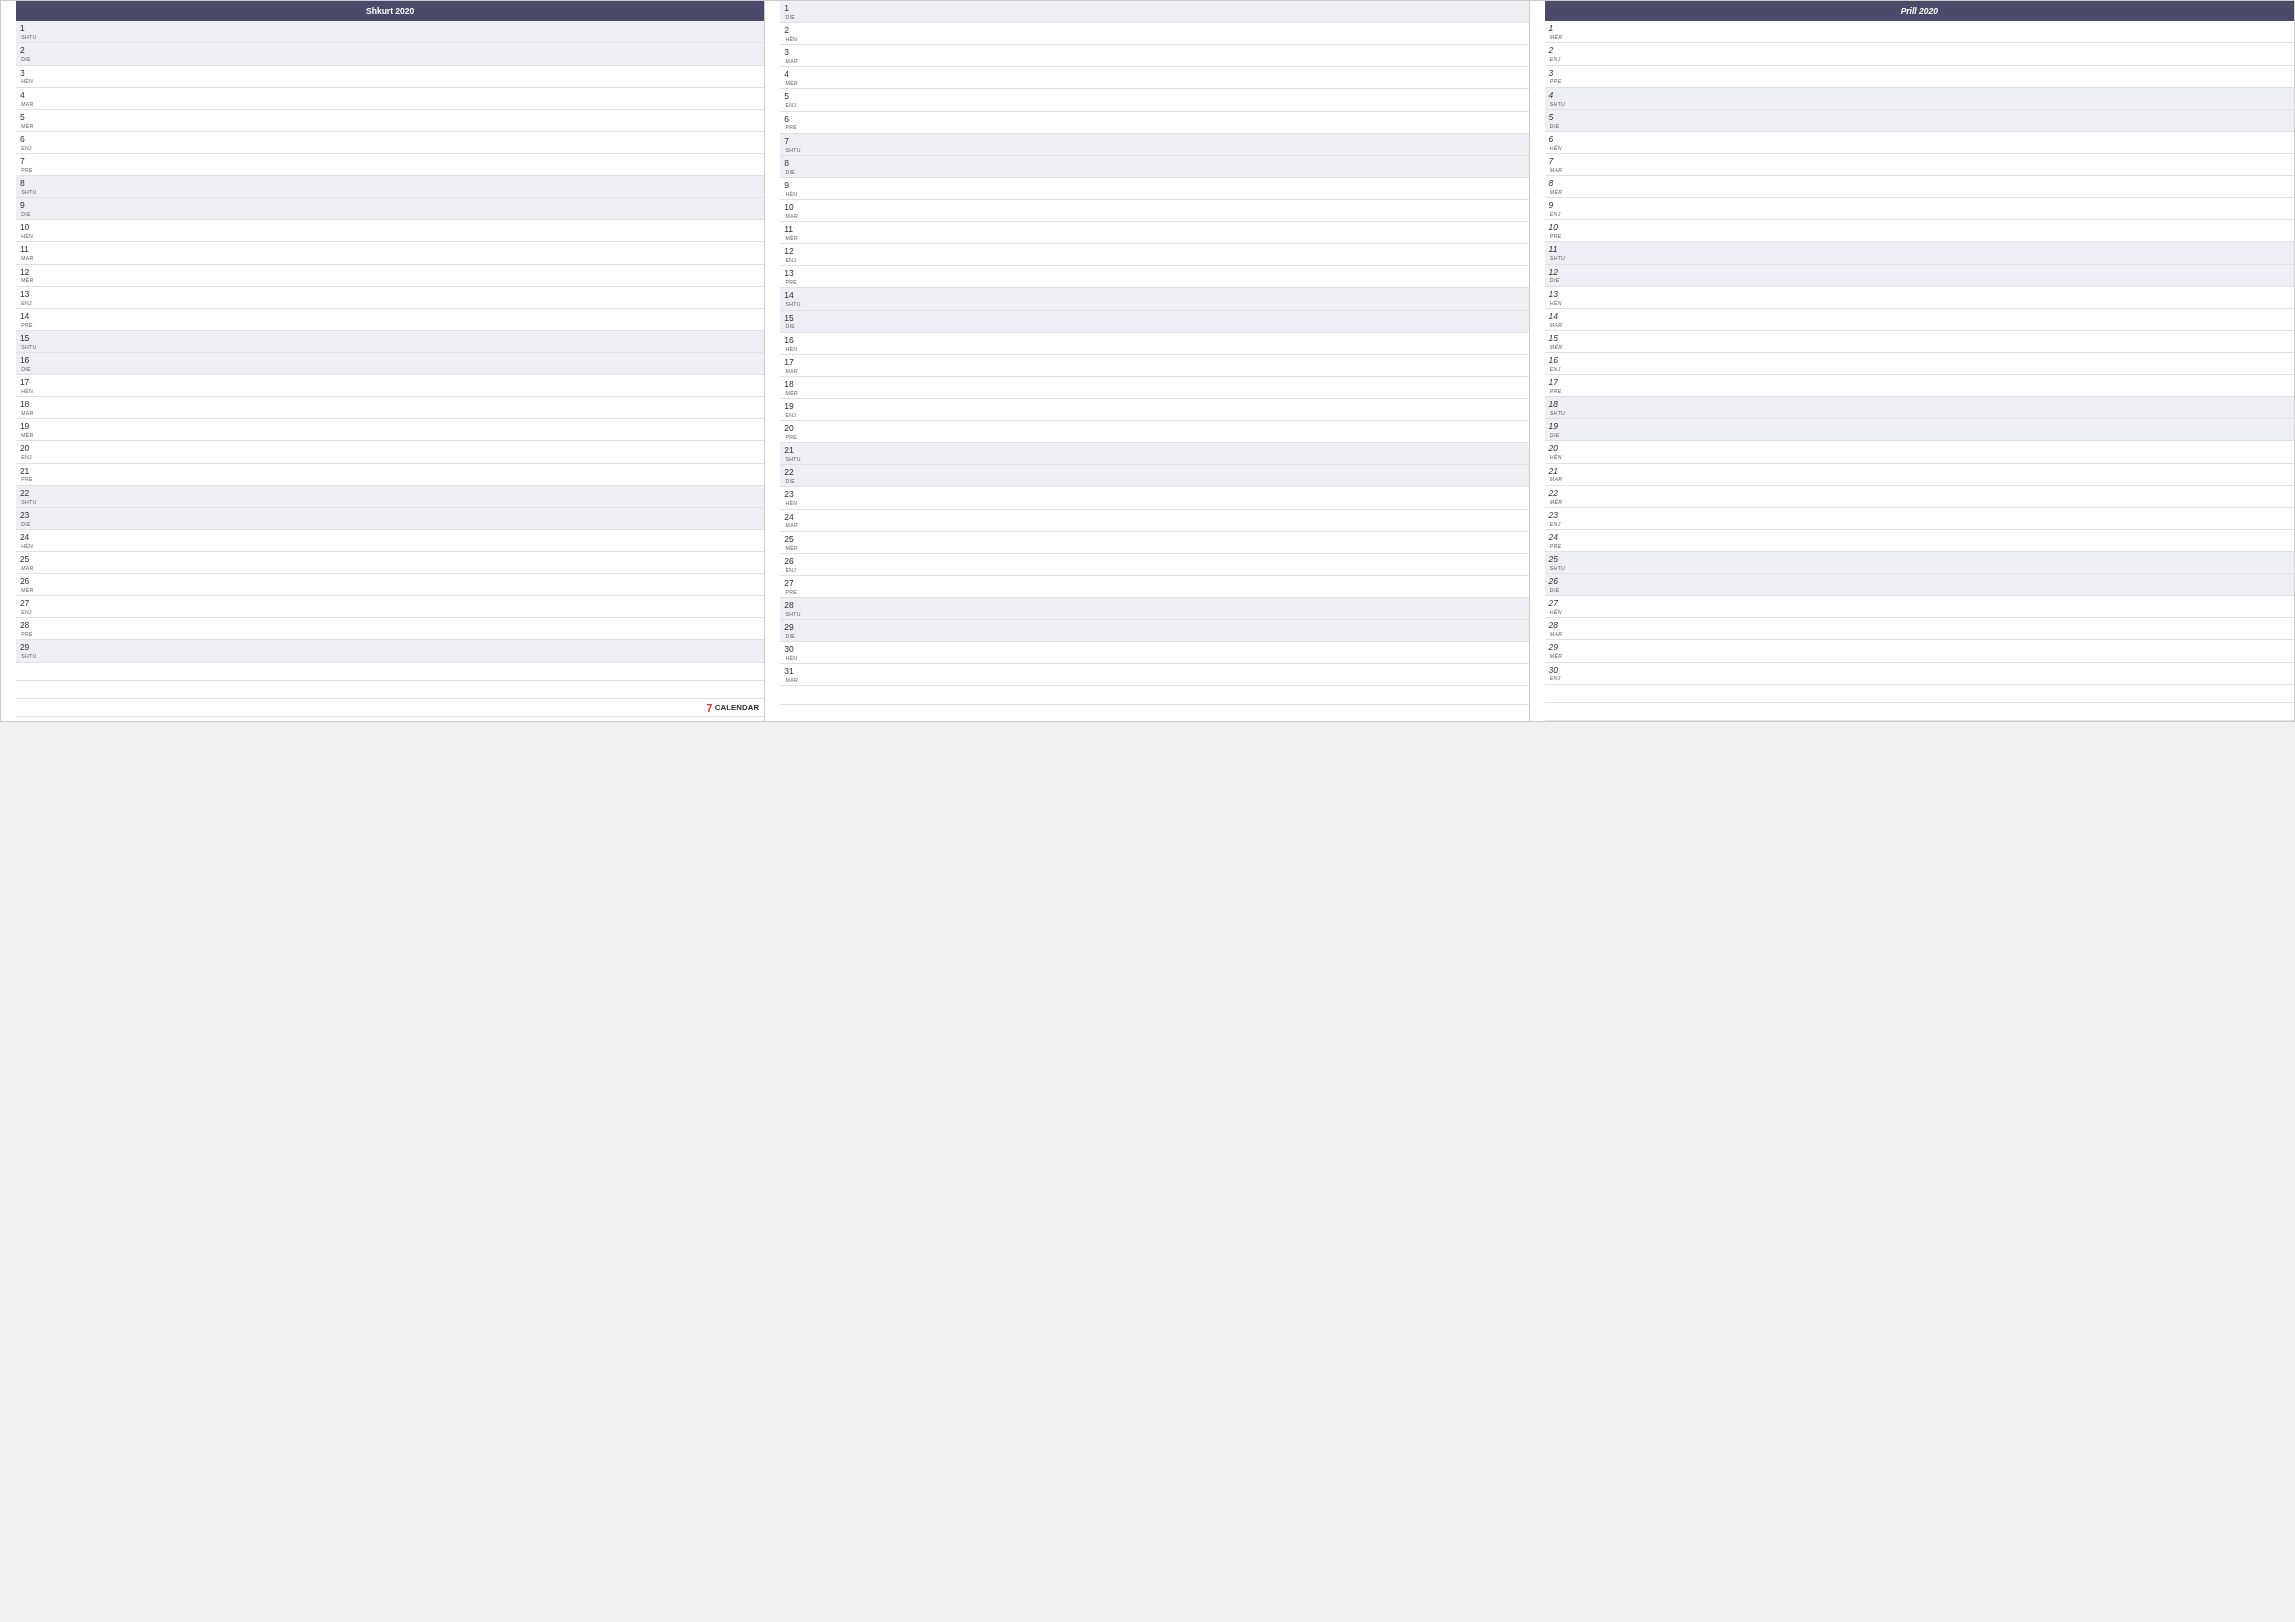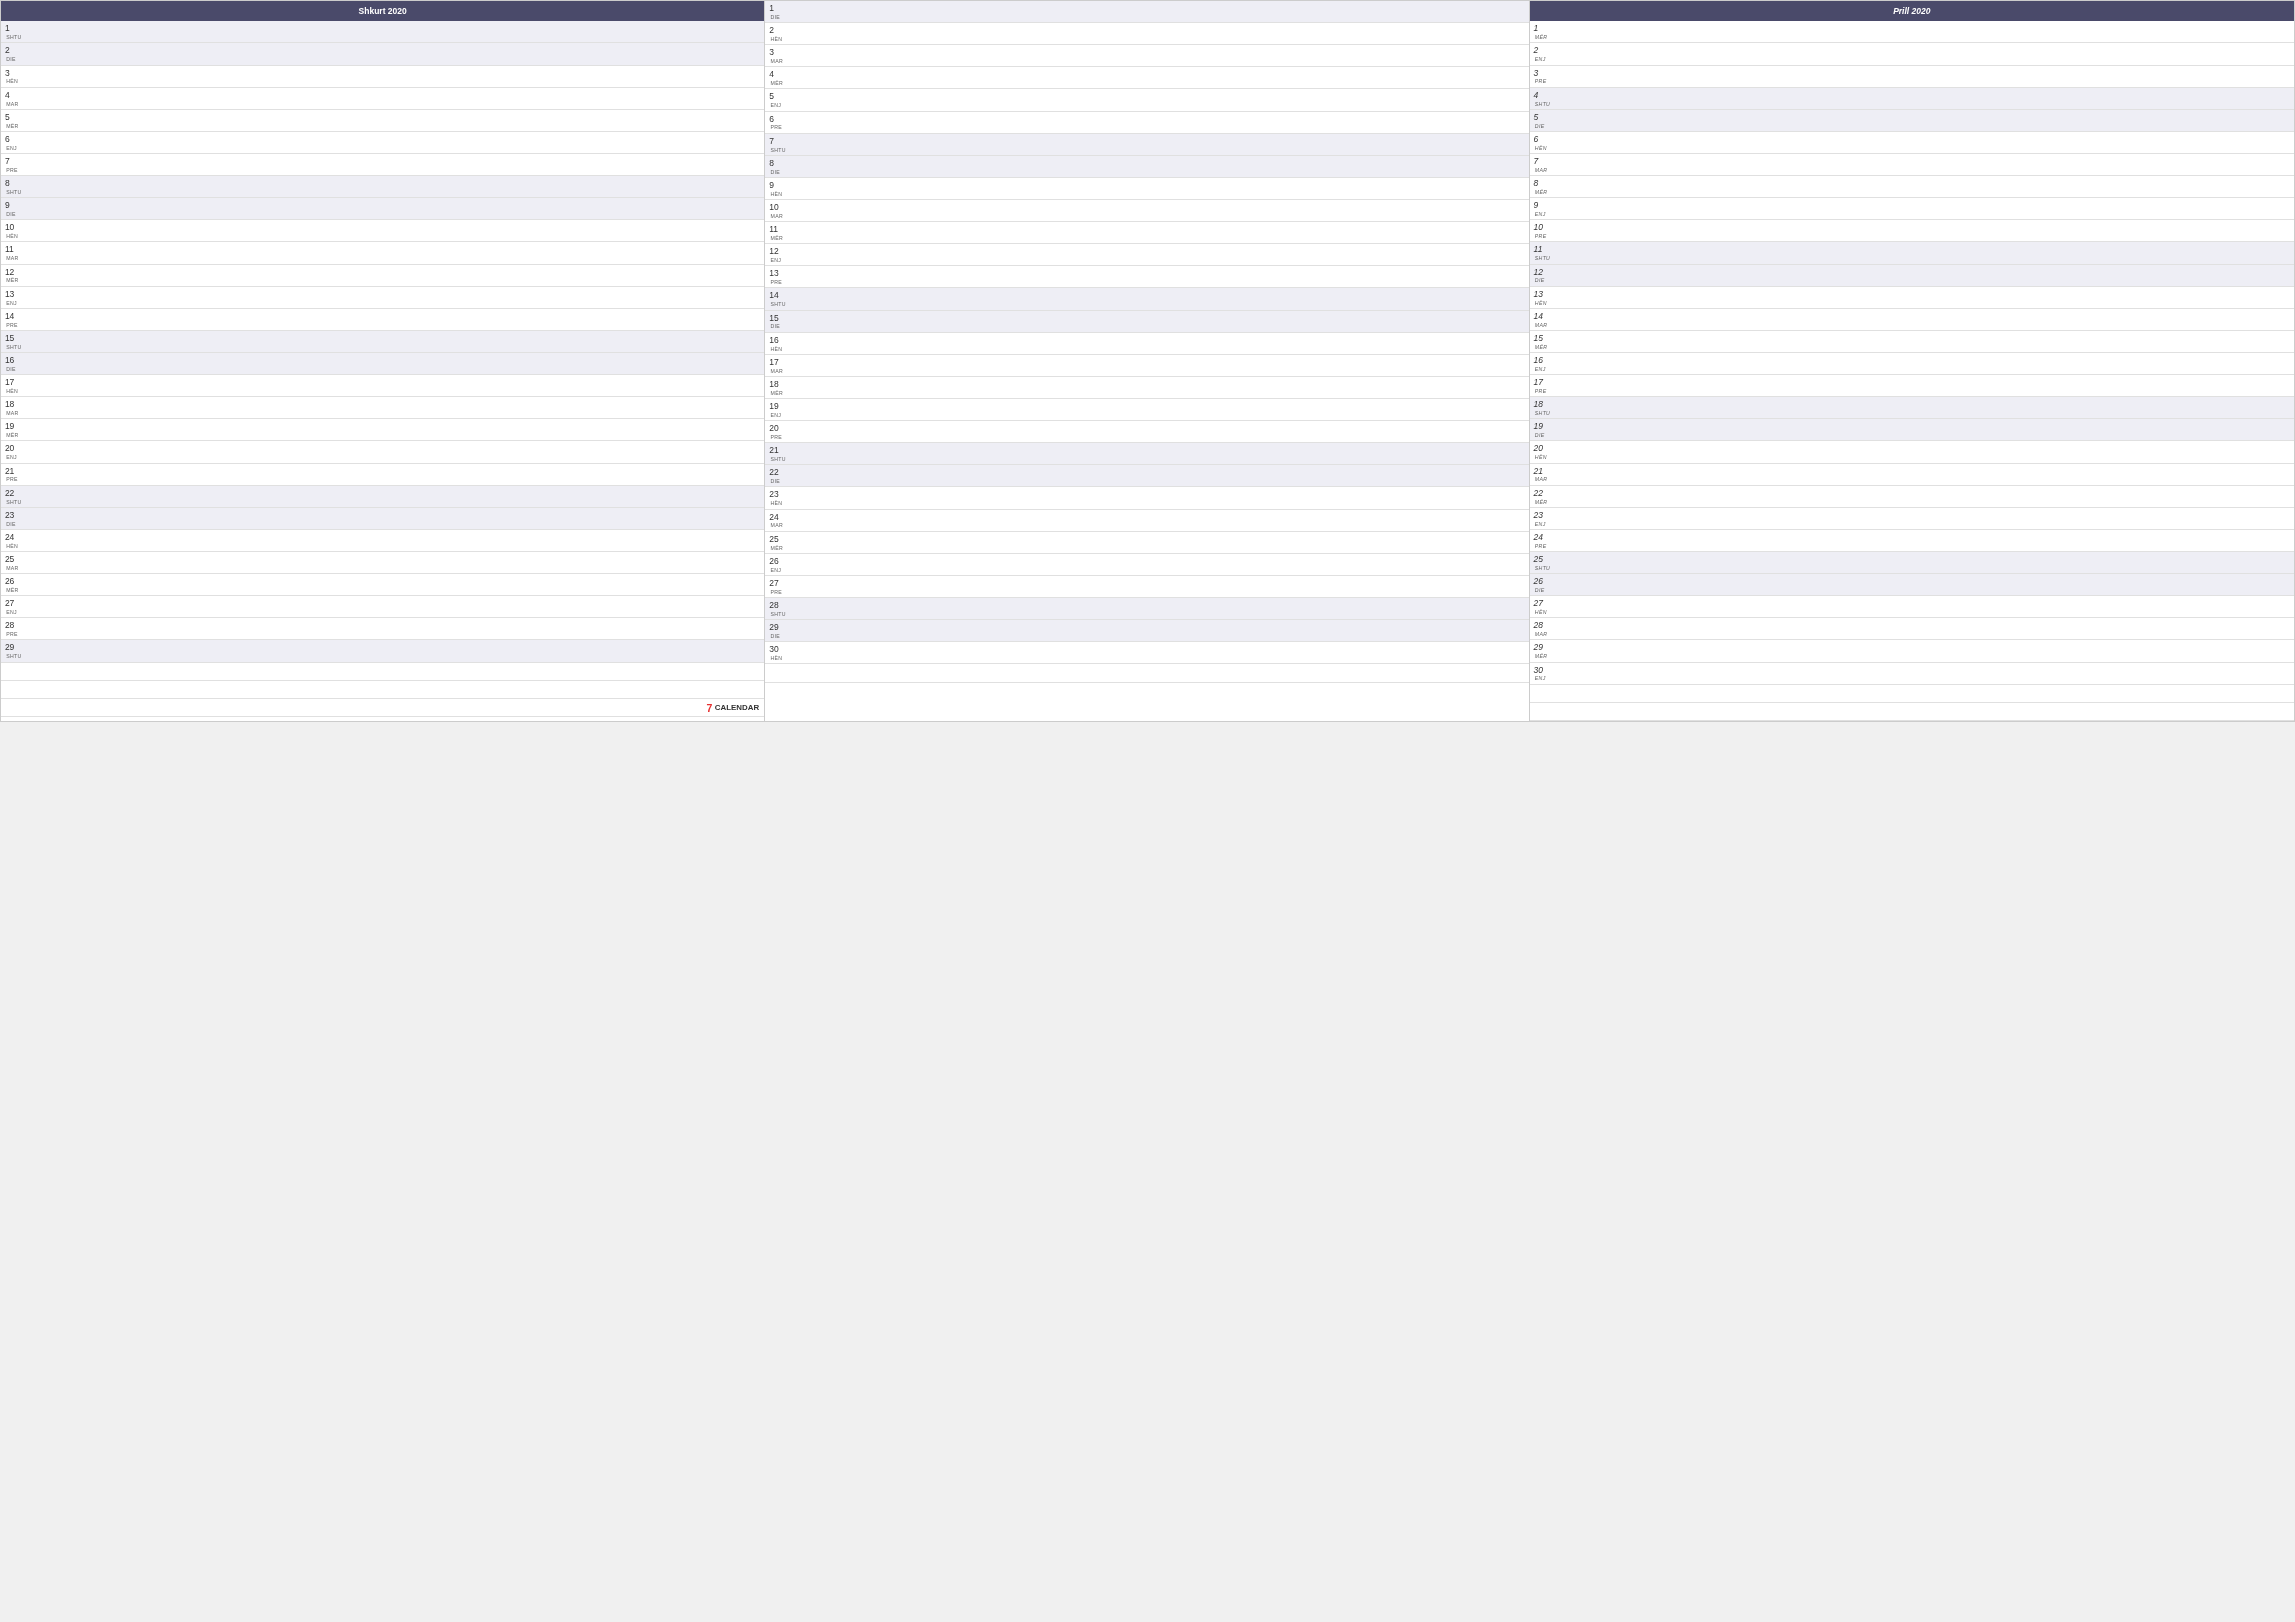--- a/index.html
+++ b/index.html
@@ -13,20 +13,21 @@
       width: 100%;
       border: 0.7px solid #ccc;
       background: #fff;
     }
     .calendar-grid {
       display: grid;
       grid-template-columns: 1fr 1fr 1fr;
     }
     .month-column {
       border-right: 0.7px solid #ccc;
+      padding-left: 15px;
     }
     .month-column:last-child {
       border-right: none;
       font-style: italic;
     }
     .month-header {
       background: #4a4a6a;
       color: #fff;
       text-align: center;
       padding: 5.2px 2.6px;
@@ -443,20 +444,26 @@
             <span class="day-number">29</span>
             <span class="day-name">DIE</span>
           </div>
         </div>
         <div class="day-row">
           <div class="day-info">
             <span class="day-number">30</span>
             <span class="day-name">HËN</span>
           </div>
         </div>
+        <div class="day-row">
+          <div class="day-info">
+            <span class="day-number">31</span>
+            <span class="day-name">MAR</span>
+          </div>
+        </div>
         <div class="day-row empty"></div>
       </div>
       <div class="month-column">
         <div class="month-header">Prill 2020</div>
         <div class="day-row">
           <div class="day-info">
             <span class="day-number">1</span>
             <span class="day-name">MËR</span>
           </div>
         </div>

